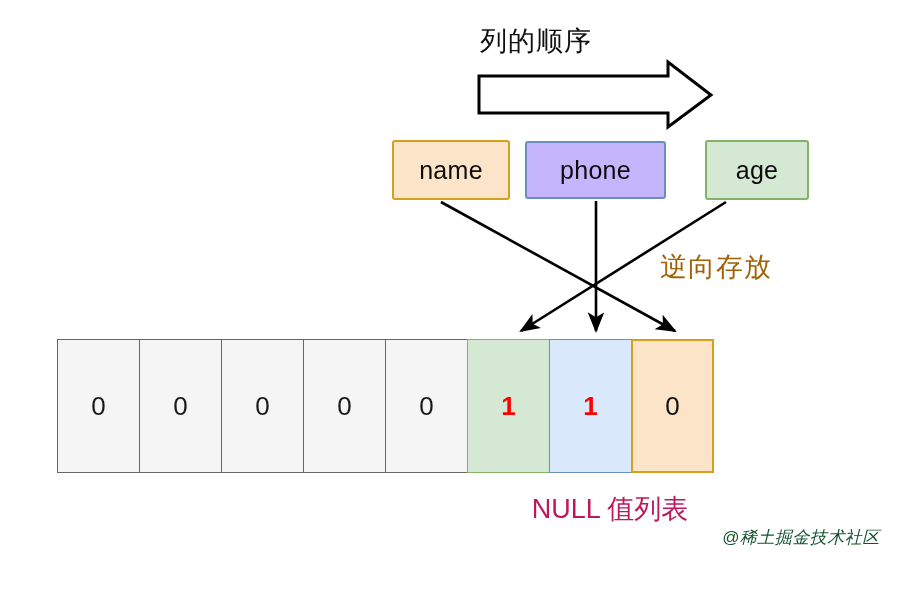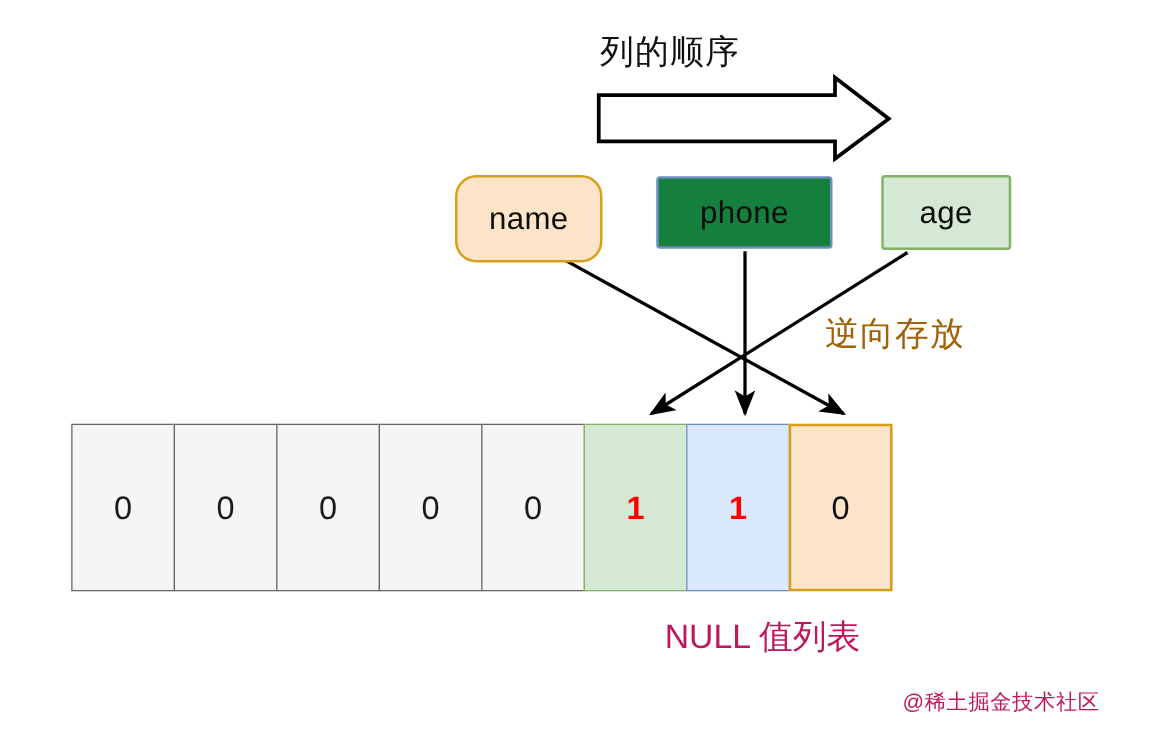--- a/index.html
+++ b/index.html
@@ -46,21 +46,21 @@
     display: flex;
     align-items: center;
     justify-content: center;
     border-width: 2px;
     border-style: solid;
     border-radius: 3px;
     font-size: 25px;
     color: #0d0d0d;
     letter-spacing: 0.3px;
   }
-  .col-name  { left: 364px; top: 140px; width: 118px; height: 70px; border-radius: 17px; }
+  .col-name  { left: 392px; top: 140px; width: 118px; height: 60px; }
   .col-phone { left: 525px; top: 141px; width: 141px; height: 58px; }
   .col-age   { left: 705px; top: 140px; width: 104px; height: 60px; }
 
   
   #null-table {
     position: absolute;
     left: 57px;
     top: 339px;
     height: 134px;
     display: flex;
@@ -119,25 +119,26 @@
     width: 360px;
     text-align: center;
     font-size: 27px;
     line-height: 34px;
     color: #be185d;
     white-space: nowrap;
   }
   .watermark {
     position: absolute;
     left: 722px;
-    top: 550px;
+    top: 526px;
     font-size: 17px;
-    color: #be185d;
+    color: #14532d;
     letter-spacing: 0.5px;
     white-space: nowrap;
+    font-style: italic;
   }
 </style>
 </head>
 <body>
 
 <div id="stage">
 
   <svg id="edges" viewBox="0 0 922 590" xmlns="http://www.w3.org/2000/svg">
     <defs>
       <marker id="ah" markerWidth="9" markerHeight="9" refX="7.2" refY="3.2" orient="auto" markerUnits="strokeWidth">
@@ -153,21 +154,21 @@
 
     <path d="M479,76 L668,76 L668,62 L711,95 L668,127 L668,113 L479,113 Z" fill="#ffffff" stroke="#000000" stroke-width="3" stroke-linejoin="miter"></path>
   </svg>
 
   <div class="flow-title">列的顺序</div>
 
   <div class="col-box col-name" style="background:#fce4c8;border-color:#d6a01d;">
     <span>name</span>
   </div>
 
-  <div class="col-box col-phone" style="background:#15803d;border-color:#6c8ebf;">
+  <div class="col-box col-phone" style="background:#c4b5fd;border-color:#6c8ebf;">
     <span>phone</span>
   </div>
 
   <div class="col-box col-age" style="background:#d5e8d4;border-color:#82b366;">
     <span>age</span>
   </div>
 
   <div class="annot-reverse">逆向存放</div>
 
   <div id="null-table">

